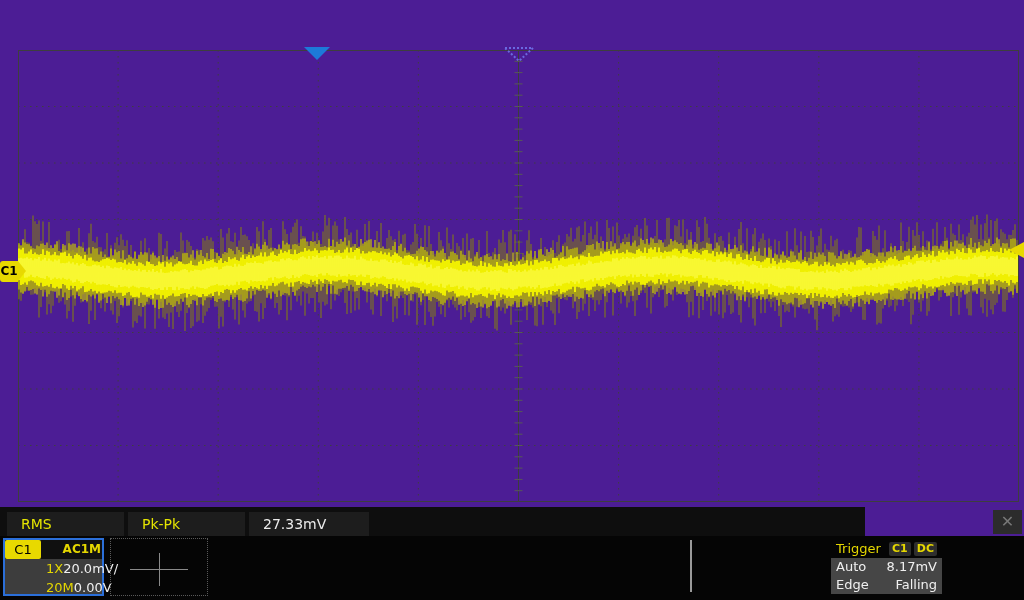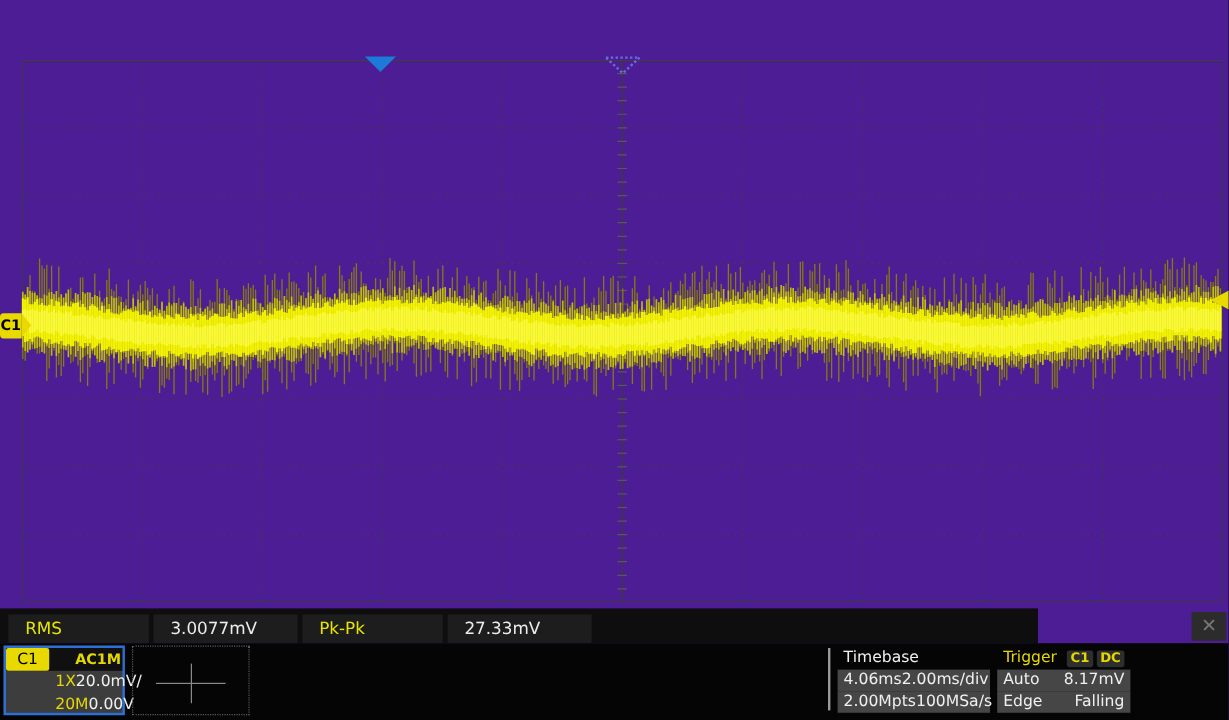--- a/index.html
+++ b/index.html
@@ -210,21 +210,20 @@
 
   <div class="trig-pos"></div>
   <svg class="trig-ref" width="32" height="18">
     <path d="M2 2 H30 L16 15 Z" fill="none" stroke="#6a6ae0" stroke-width="2" stroke-dasharray="2 2"></path>
   </svg>
   <div class="ch-tag">C1</div>
   <div class="trig-lvl"></div>
 
   <div class="meas-bar">
     <div class="meas-cell meas-label">RMS</div>
-    <div class="meas-cell meas-value">3.0077mV</div>
     <div class="meas-cell meas-label">Pk-Pk</div>
     <div class="meas-cell meas-value">27.33mV</div>
   </div>
   <div class="close-btn">
     <span>✕</span>
   </div>
 
   <div class="bottom">
 
     <div class="ch-box">
@@ -242,33 +241,20 @@
       </div>
     </div>
 
     <div class="add-box">
       <div class="add-cross-h"></div>
       <div class="add-cross-v"></div>
     </div>
 
     <div class="vdivider"></div>
 
-    <div class="tb-box">
-      <div class="info-hdr">
-        <span>Timebase</span>
-      </div>
-      <div class="info-row">
-        <span>4.06ms</span>
-        <span>2.00ms/div</span>
-      </div>
-      <div class="info-row">
-        <span>2.00Mpts</span>
-        <span>100MSa/s</span>
-      </div>
-    </div>
 
     <div class="tg-box">
       <div class="info-hdr">
         <span>Trigger</span>
         <span class="tg-badges">
           <span class="tg-badge">C1</span>
           <span class="tg-badge">DC</span>
         </span>
       </div>
       <div class="info-row">

